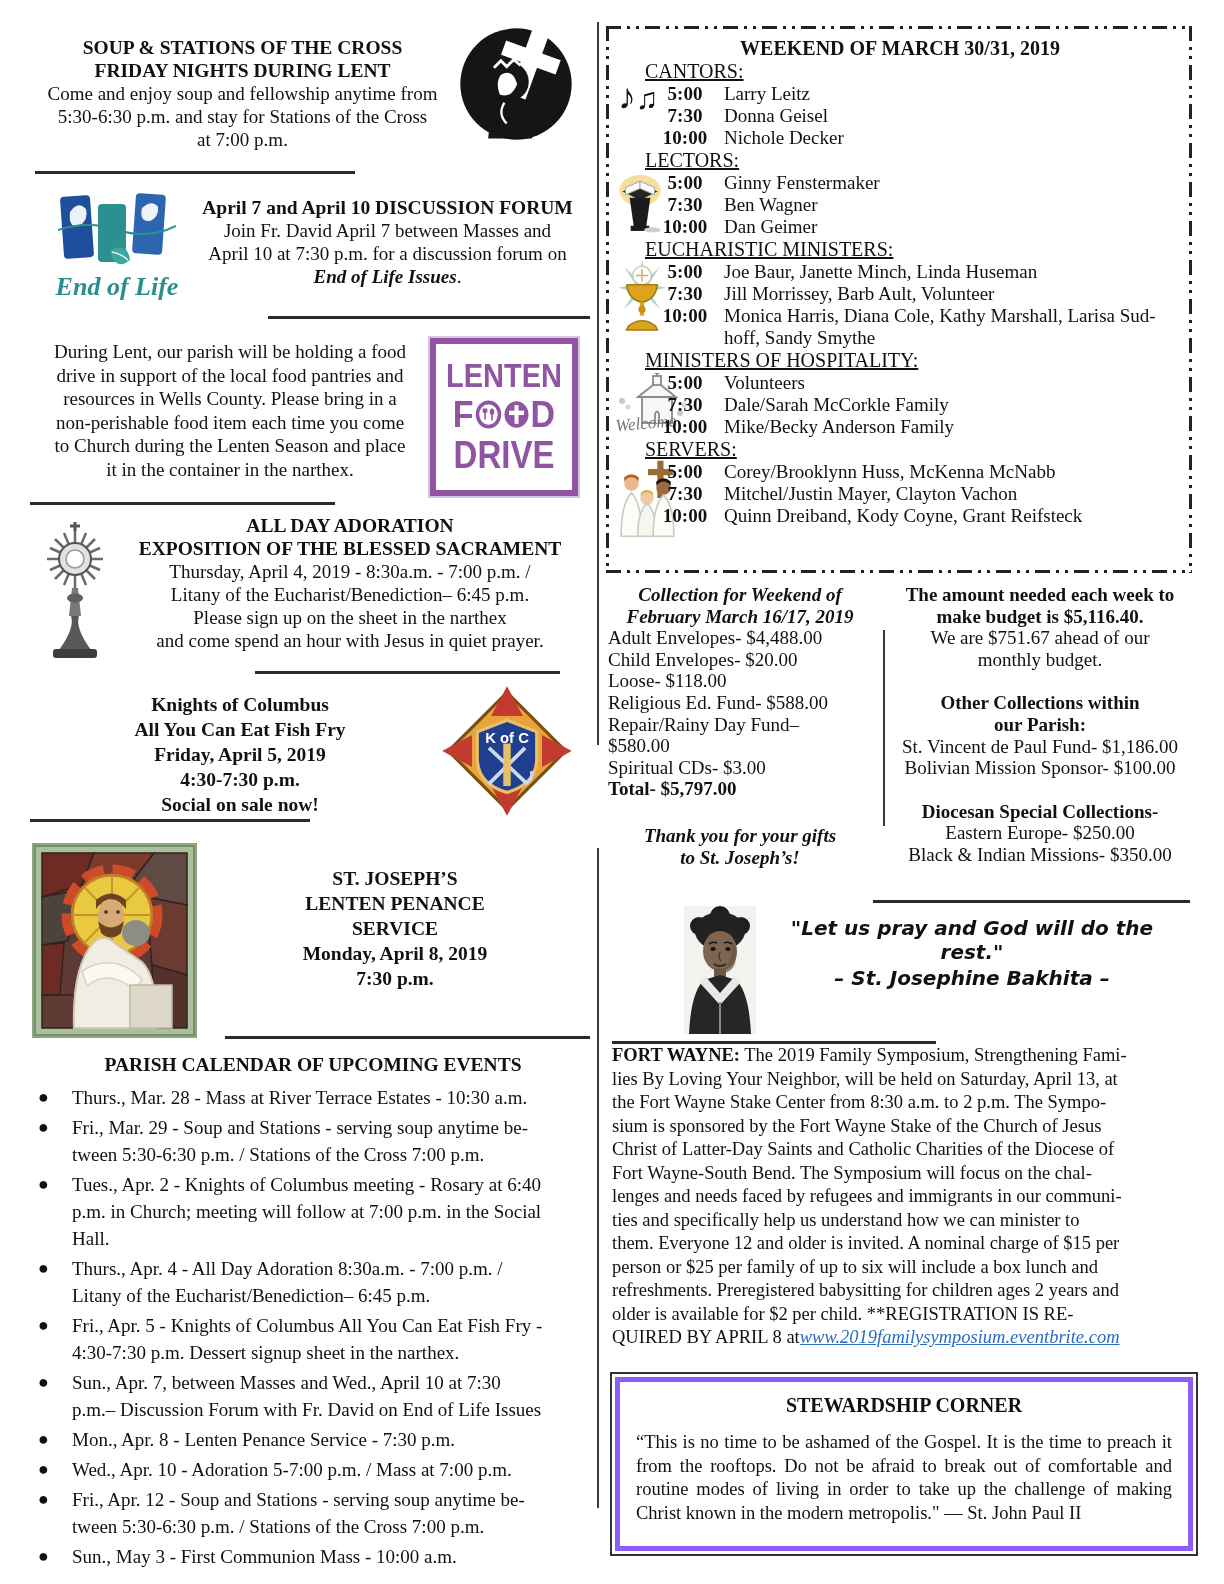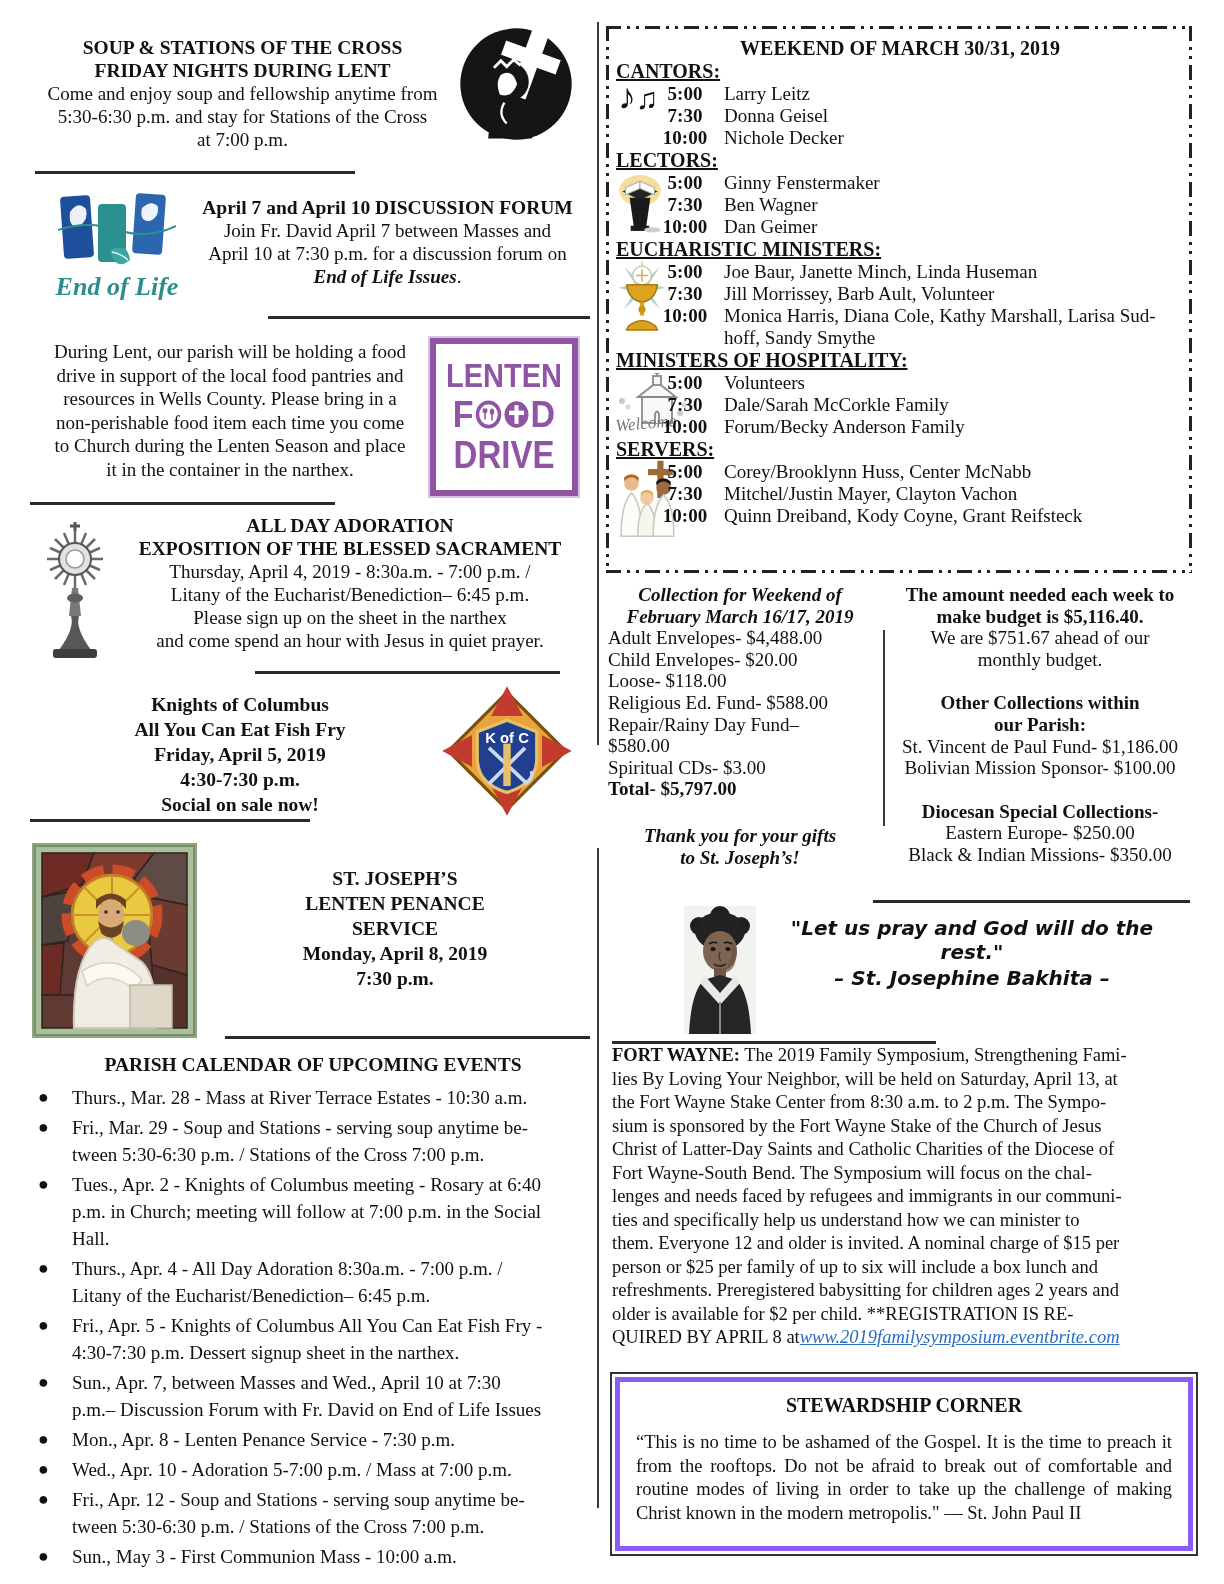--- a/index.html
+++ b/index.html
@@ -23,21 +23,21 @@
 
   
   .dd-h { position:absolute; height:3px;
     background:repeating-linear-gradient(90deg,#222 0 15px,transparent 15px 21px,#222 21px 24px,transparent 24px 30px,#222 30px 33px,transparent 33px 39px); }
   .dd-v { position:absolute; width:3px;
     background:repeating-linear-gradient(180deg,#222 0 15px,transparent 15px 21px,#222 21px 24px,transparent 24px 30px,#222 30px 33px,transparent 33px 39px); }
 
   .sched { position:absolute; left:608px; top:28px; width:582px; height:544px; padding:8px 6px 0 8px; }
   .sched-title { font-size:20px; font-weight:bold; text-align:center; line-height:24px; }
   .sec { position:relative; }
-  .sec-head { font-size:20px; font-weight:bold; line-height:23px; }
+  .sec-head { font-size:20px; font-weight:normal; line-height:23px;margin-left:29px; }
   .sec-head span { text-decoration:underline; }
   .srow { position:relative; font-size:19px; line-height:22px; padding-left:108px; }
   .srow .t { position:absolute; left:40px; width:58px; text-align:center; font-weight:bold; }
   .sic { position:absolute; left:2px; }
 
   
   .cline { line-height:21.6px; }
 
   
   .cal { position:absolute; left:30px; top:1054px; width:566px; }
@@ -375,39 +375,39 @@
       <path d="M43 3 v-5 M40.5 0 h5" stroke="#8a8a8a" stroke-width="1.8"></path>
       <circle cx="8" cy="28" r="3" fill="#c9c9c9"></circle>
         <circle cx="14" cy="34" r="2.5" fill="#d8d8d8"></circle>
       <circle cx="66" cy="40" r="3" fill="#c9c9c9"></circle>
         <circle cx="70" cy="32" r="2.5" fill="#d8d8d8"></circle>
       <text x="2" y="58" font-size="17" font-style="italic" fill="#777" font-family="Liberation Serif, serif" transform="rotate(-5 6 58)">Welcome</text>
     </svg>
     <div class="sec-head"><span>MINISTERS OF HOSPITALITY:</span></div>
     <div class="srow"><span class="t">5:00</span><span class="nw">Volunteers</span></div>
     <div class="srow"><span class="t">7:30</span><span class="nw">Dale/Sarah McCorkle Family</span></div>
-    <div class="srow"><span class="t">10:00</span><span class="nw">Forum/Becky Anderson Family</span></div>
+    <div class="srow"><span class="t">10:00</span><span class="nw">Mike/Becky Anderson Family</span></div>
   </div>
 
   <div class="sec">
     <svg class="sic" style="top:20px;" width="60" height="80" viewBox="0 0 58 76">
       <rect x="38" y="2" width="6" height="36" fill="#9a6b35"></rect>
       <rect x="29" y="10" width="24" height="6" fill="#9a6b35"></rect>
       <circle cx="13" cy="24" r="7" fill="#e9b98d"></circle>
       <path d="M6 22 q7 -8 14 0 l0 -4 q-7 -6 -14 0 Z" fill="#b5651d"></path>
       <path d="M3 75 q0 -32 10 -42 q10 10 10 42 Z" fill="#fdfdf8" stroke="#c9c9c2" stroke-width="1.5"></path>
       <circle cx="28" cy="38" r="6.5" fill="#f0c9a0"></circle>
       <path d="M22 36 q6 -7 12 0 l0 -3 q-6 -6 -12 0 Z" fill="#d9b45a"></path>
       <path d="M19 75 q0 -24 9 -32 q9 8 9 32 Z" fill="#f6f6ef" stroke="#c9c9c2" stroke-width="1.5"></path>
       <circle cx="44" cy="28" r="7" fill="#9c6b42"></circle>
       <path d="M37 26 q7 -8 14 0 l0 -4 q-7 -6 -14 0 Z" fill="#20160e"></path>
       <path d="M34 75 q0 -30 10 -40 q10 10 10 40 Z" fill="#fdfdf8" stroke="#c9c9c2" stroke-width="1.5"></path>
     </svg>
     <div class="sec-head"><span>SERVERS:</span></div>
-    <div class="srow"><span class="t">5:00</span><span class="nw">Corey/Brooklynn Huss, Center McNabb</span></div>
+    <div class="srow"><span class="t">5:00</span><span class="nw">Corey/Brooklynn Huss, McKenna McNabb</span></div>
     <div class="srow"><span class="t">7:30</span><span class="nw">Mitchel/Justin Mayer, Clayton Vachon</span></div>
     <div class="srow"><span class="t">10:00</span><span class="nw">Quinn Dreiband, Kody Coyne, Grant Reifsteck</span></div>
   </div>
 </div>
 
 <div class="abs" style="left:608px; top:584px; width:264px;">
   <div class="ctr b i cline">Collection for Weekend of</div>
   <div class="ctr b i cline">February March 16/17, 2019</div>
   <div class="cline nw">Adult Envelopes- $4,488.00</div>
   <div class="cline nw">Child Envelopes- $20.00</div>

